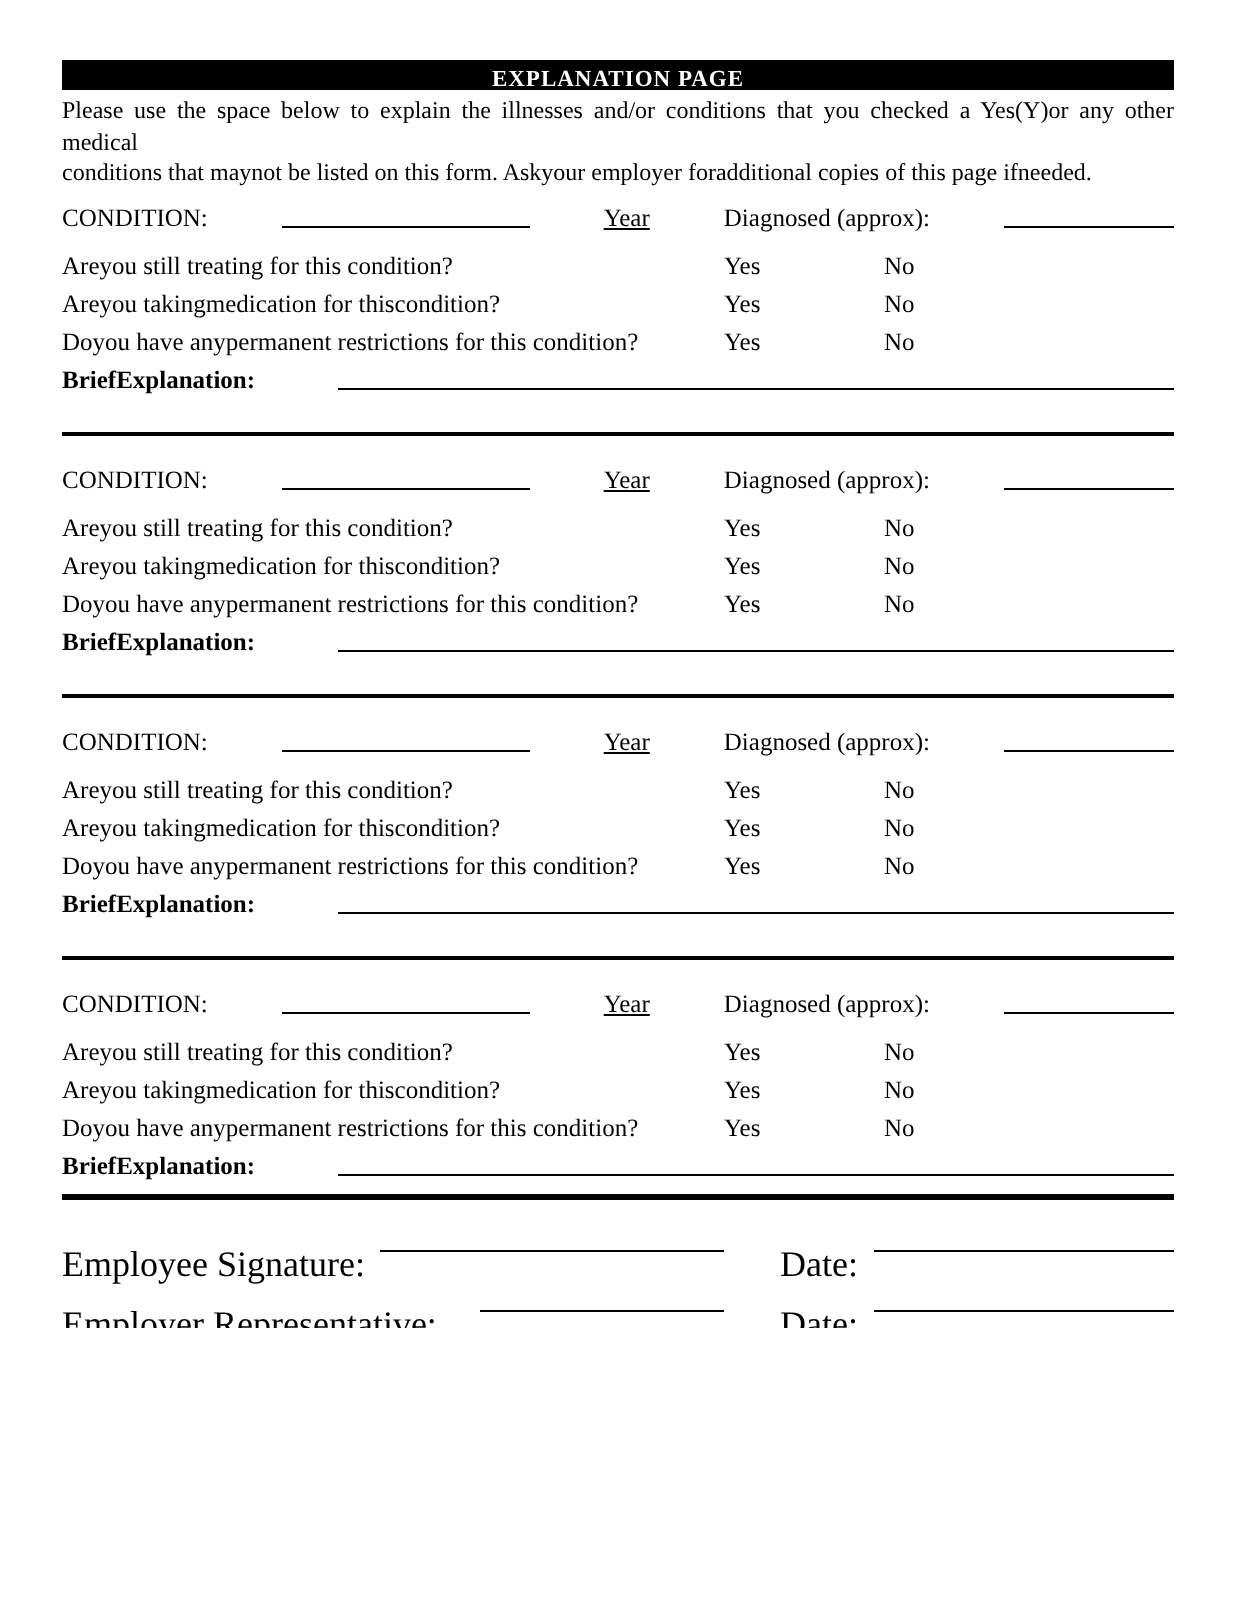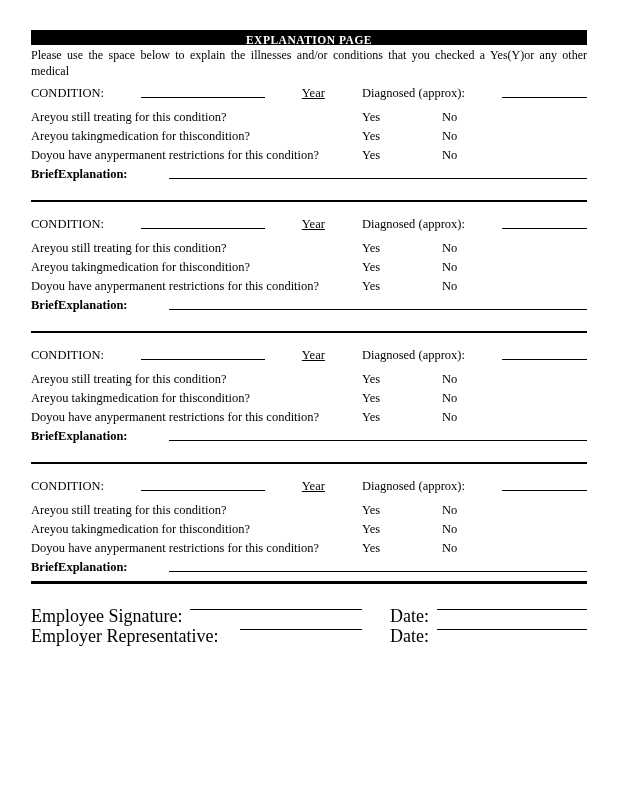--- a/index.html
+++ b/index.html
@@ -43,21 +43,21 @@
   .end-line { width: 85px; border-bottom: 1px solid #000; margin-bottom: 3px; height: 1px; }
   .year-word { text-decoration: underline; }
   .brief-row { margin-top: 0; font-weight: bold; }
   .brief-row .fill-line { margin-left: 4px; }
 
   .divider { border-top: 2px solid #000; margin: 18px 0 14px 0; height: 0; }
   .thick-divider { border-top: 3px solid #000; margin-top: 6px; height: 0; }
 
   .sig-row { display: flex; align-items: flex-start; line-height: 16px; font-size: 18px; }
   .sig-row.first { margin-top: 24px; }
-  .sig-row.second { margin-top: 4px; }
+  .sig-row.second { margin-top: 14px; text-decoration: underline; }
   .sig-line { flex: 1; border-bottom: 1px solid #000; margin-bottom: 3px; margin-left: 8px; height: 1px; }
   .sig-row.second .sig-line { margin-left: 22px; }
   .date-label { margin-left: 28px; }
   .date-line { width: 150px; border-bottom: 1px solid #000; margin-bottom: 3px; margin-left: 8px; height: 1px; }
 
   .footer { margin-top: 50px; text-align: right; font-size: 11.5px; line-height: 15px; }
   .footer .page-num { padding-right: 5px; }
   .footer .form-code { font-weight: bold; margin-top: 6px; letter-spacing: -0.3px; }
 </style>
 </head>
@@ -65,20 +65,21 @@
 
 <div class="page">
   <div class="content">
 
     <div class="title-bar">
       <span class="title-text">EXPLANATION PAGE</span>
     </div>
 
     <div class="intro">
       <div class="l1">Please use the space below to explain the illnesses and/or conditions that you checked a Yes(Y)or any other medical</div>
+      <div class="l2">conditions that maynot be listed on this form.  Askyour employer foradditional copies of this page ifneeded.</div>
     </div>
 
     <div class="block">
       <div class="row cond-row">
         <span>CONDITION:</span>
         <span class="fill-line"></span>
         <span class="year-word">Year</span>
         <span>Diagnosed (approx):</span>
         <span class="end-line"></span>
       </div>

